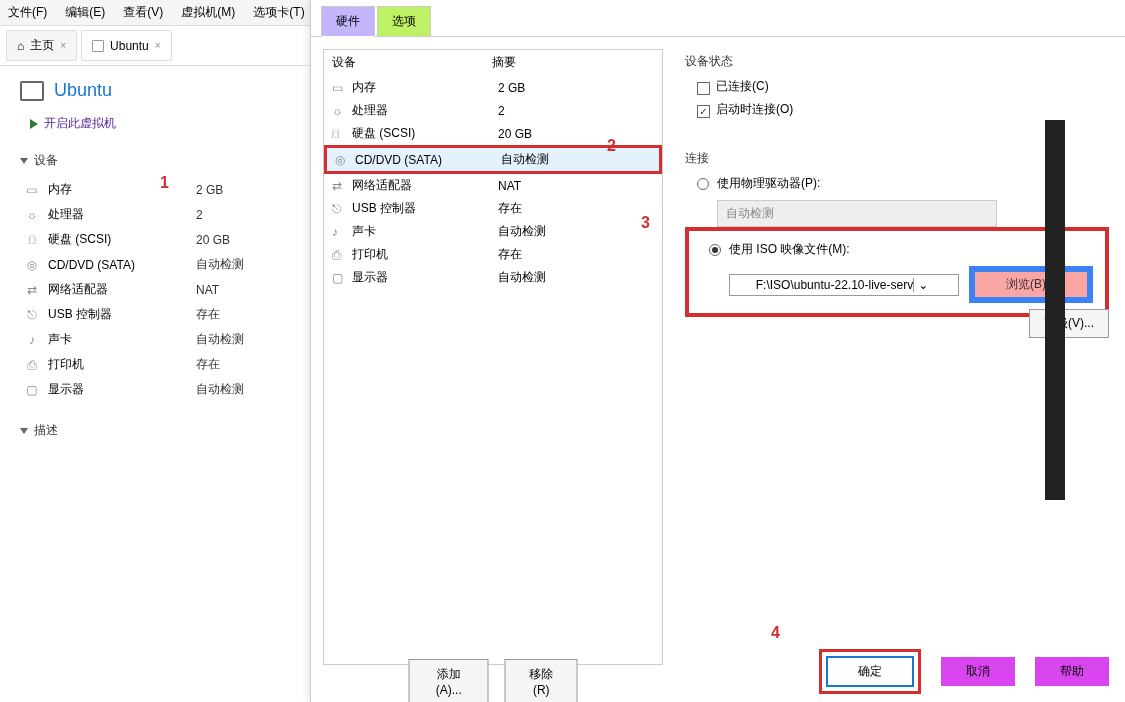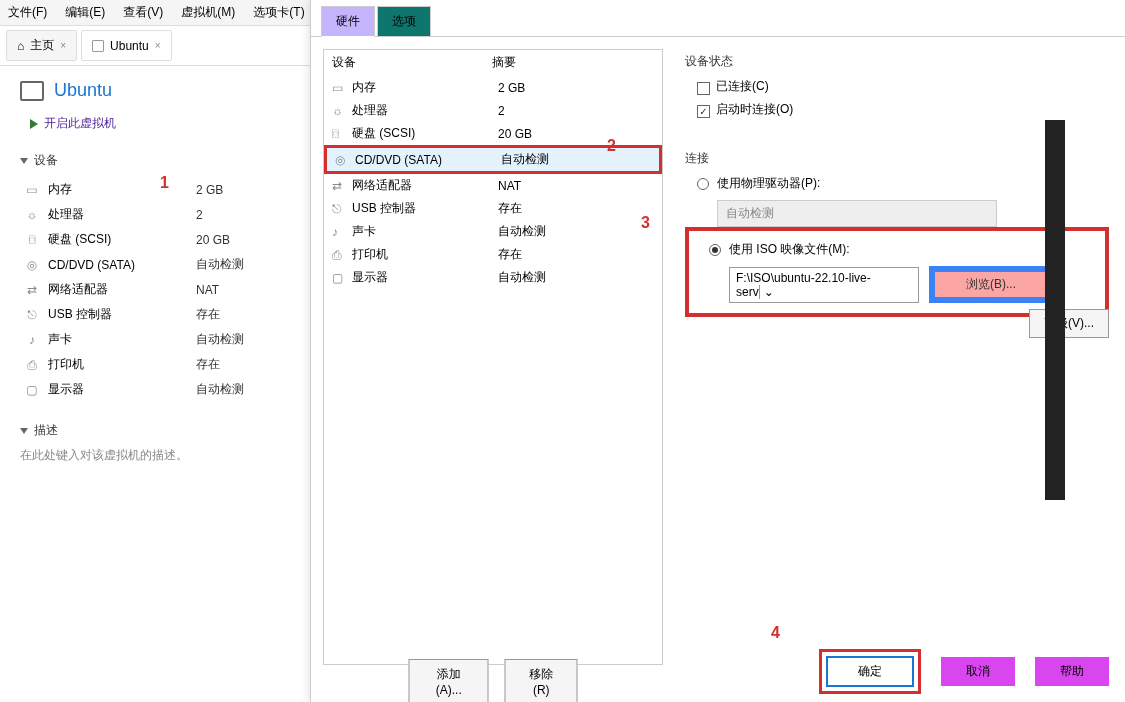--- a/index.html
+++ b/index.html
@@ -33,21 +33,21 @@
     .device-row { display: flex; align-items: center; padding: 4px 0; gap: 8px; }
     .device-label { width: 140px; }
     .device-value { color: #333; }
     .dev-icon { width: 16px; height: 12px; display: inline-flex; align-items: center; justify-content: center; color: #888; }
     
     .desc-text { color: #888; margin-top: 6px; }
     
     
     .dialog { position: absolute; left: 310px; top: 0; width: 815px; height: 702px; background: #fff; border-left: 1px solid #ccc; box-shadow: -2px 0 8px rgba(0,0,0,0.1); }
     .dialog-tabs { display: flex; padding: 6px 10px 0; border-bottom: 1px solid #ccc; gap: 2px; }
-    .dtab { padding: 6px 14px; border: 1px solid #ccc; border-bottom: none; background: #0f766e; cursor: pointer; }
+    .dtab { padding: 6px 14px; border: 1px solid #ccc; border-bottom: none; background: #bef264; cursor: pointer; }
     .dtab.active { background: #c4b5fd; border-bottom: 1px solid #fff; margin-bottom: -1px; }
     
     .dialog-body { display: flex; padding: 12px; gap: 18px; height: 640px; position: relative; }
     
     .hw-panel { width: 340px; border: 1px solid #ccc; position: relative; }
     .hw-header { display: flex; padding: 4px 8px; border-bottom: 1px solid transparent; }
     .hw-col-device { width: 160px; }
     .hw-col-summary { flex: 1; }
     .hw-row { display: flex; padding: 3px 8px; align-items: center; gap: 6px; cursor: pointer; }
     .hw-row.selected { background: #e3f2fd; }
@@ -67,21 +67,21 @@
     
     .conn-group { margin-top: 32px; }
     .radio-row { display: flex; align-items: center; gap: 8px; margin-bottom: 8px; padding-left: 12px; }
     .radio { width: 12px; height: 12px; border: 1px solid #666; border-radius: 50%; display: inline-flex; align-items: center; justify-content: center; }
     .radio.checked::after { content: ''; width: 6px; height: 6px; background: #333; border-radius: 50%; }
     
     .disabled-select { margin-left: 32px; padding: 4px 8px; background: #eee; border: 1px solid #ccc; color: #888; width: 280px; }
     
     .iso-highlight { border: 4px solid #d32f2f; padding: 10px 8px; }
     .iso-row { display: flex; align-items: center; gap: 10px; margin-top: 8px; padding-left: 32px; }
-    .iso-input { padding: 3px 6px; border: 1px solid #999; width: 190px; background: #fff; }
+    .iso-input { padding: 3px 6px; border: 1px solid #999; width: 230px; background: #fff; text-align: center; }
     .iso-dropdown { padding: 0 4px; border-left: 1px solid #999; }
     .browse-btn { padding: 4px 31px; border: 6px solid #3b82f6; background: #fca5a5; color: #333; cursor: pointer; }
     
     .adv-btn { position: absolute; right: 4px; top: 260px; padding: 5px 14px; border: 1px solid #999; background: #f5f5f5; cursor: pointer; }
     
     .dialog-footer { position: absolute; bottom: 8px; right: 16px; display: flex; gap: 20px; align-items: center; }
     .ok-highlight { border: 3px solid #d32f2f; padding: 4px; }
     .ok-btn { padding: 5px 30px; border: 2px solid #1976d2; background: #fff; cursor: pointer; }
     .cancel-btn, .help-btn { padding: 5px 24px; border: 1px solid transparent; background: #d946ef; cursor: pointer; }
     
@@ -174,21 +174,20 @@
         <span class="dev-icon">▢</span>
         <span class="device-label">显示器</span>
         <span class="device-value">自动检测</span>
       </div>
   </div>
   
   <div class="section-header">
     <span class="collapse-arrow"></span>
     <span>描述</span>
   </div>
-  <div class="desc-text">在此处键入对该虚拟机的描述。</div>
 </div>
 
 <div class="dialog">
   <div class="dialog-tabs">
     <div class="dtab active">硬件</div>
     <div class="dtab">选项</div>
   </div>
 
   <div class="dialog-body">
 

